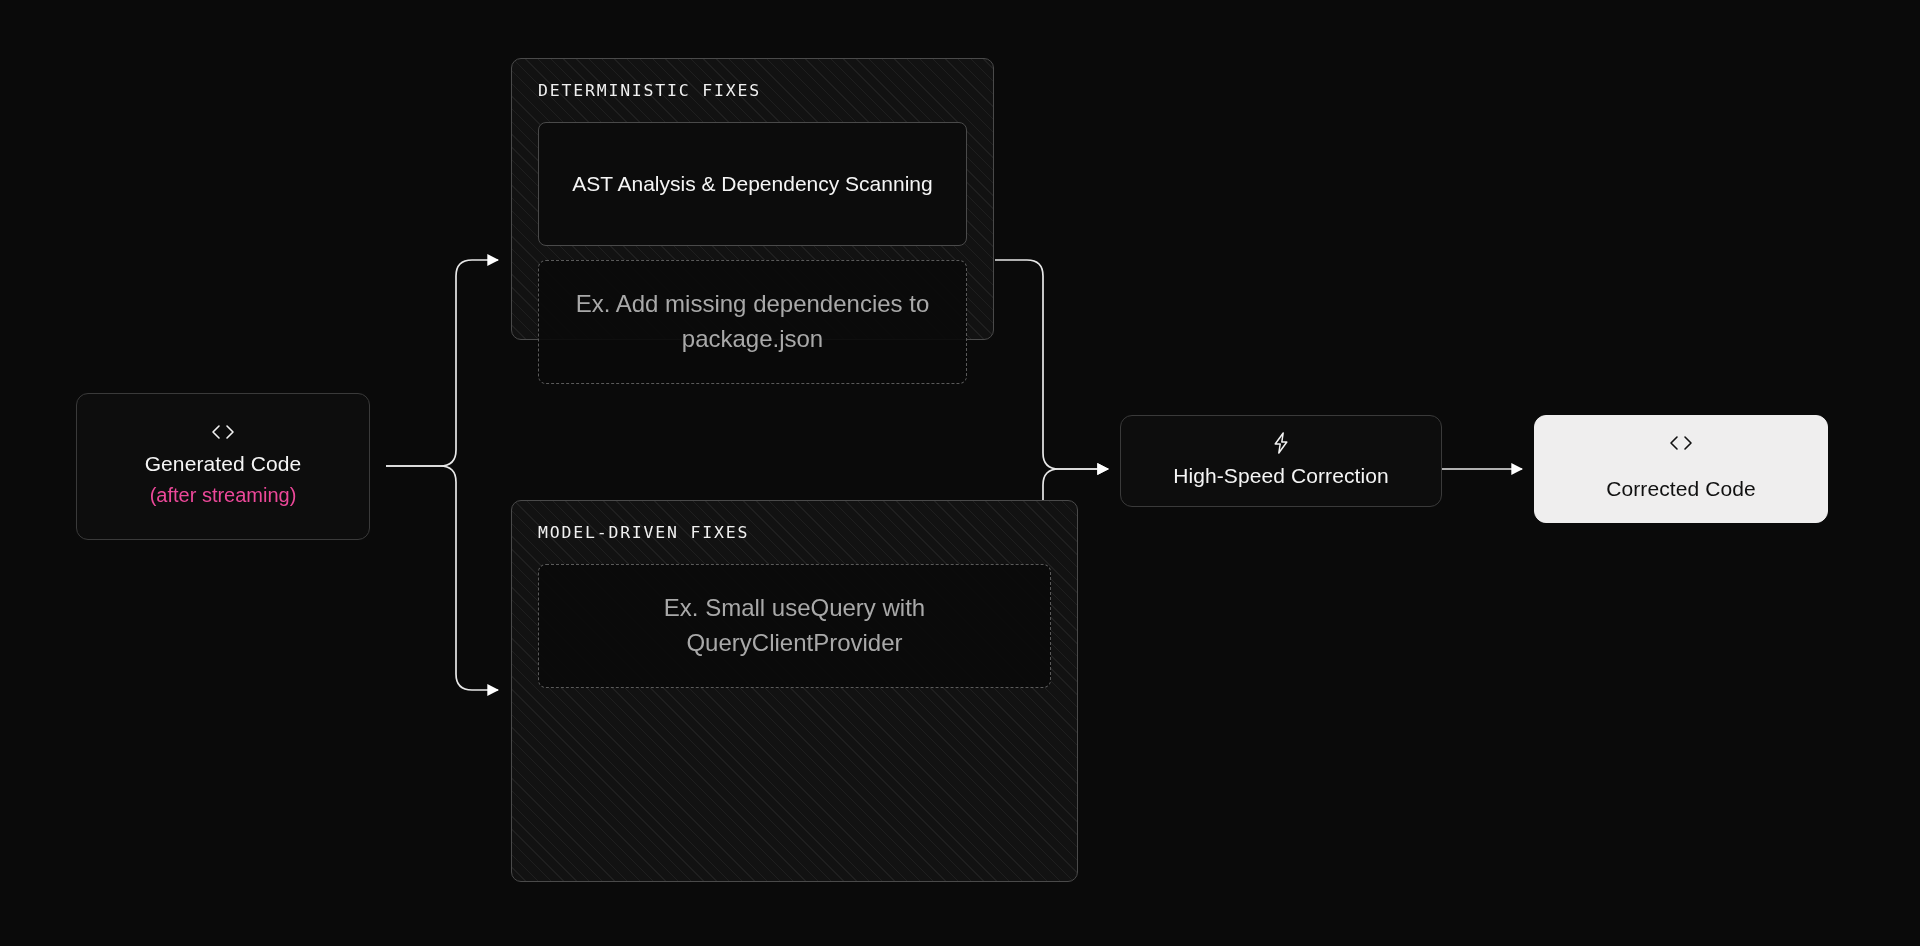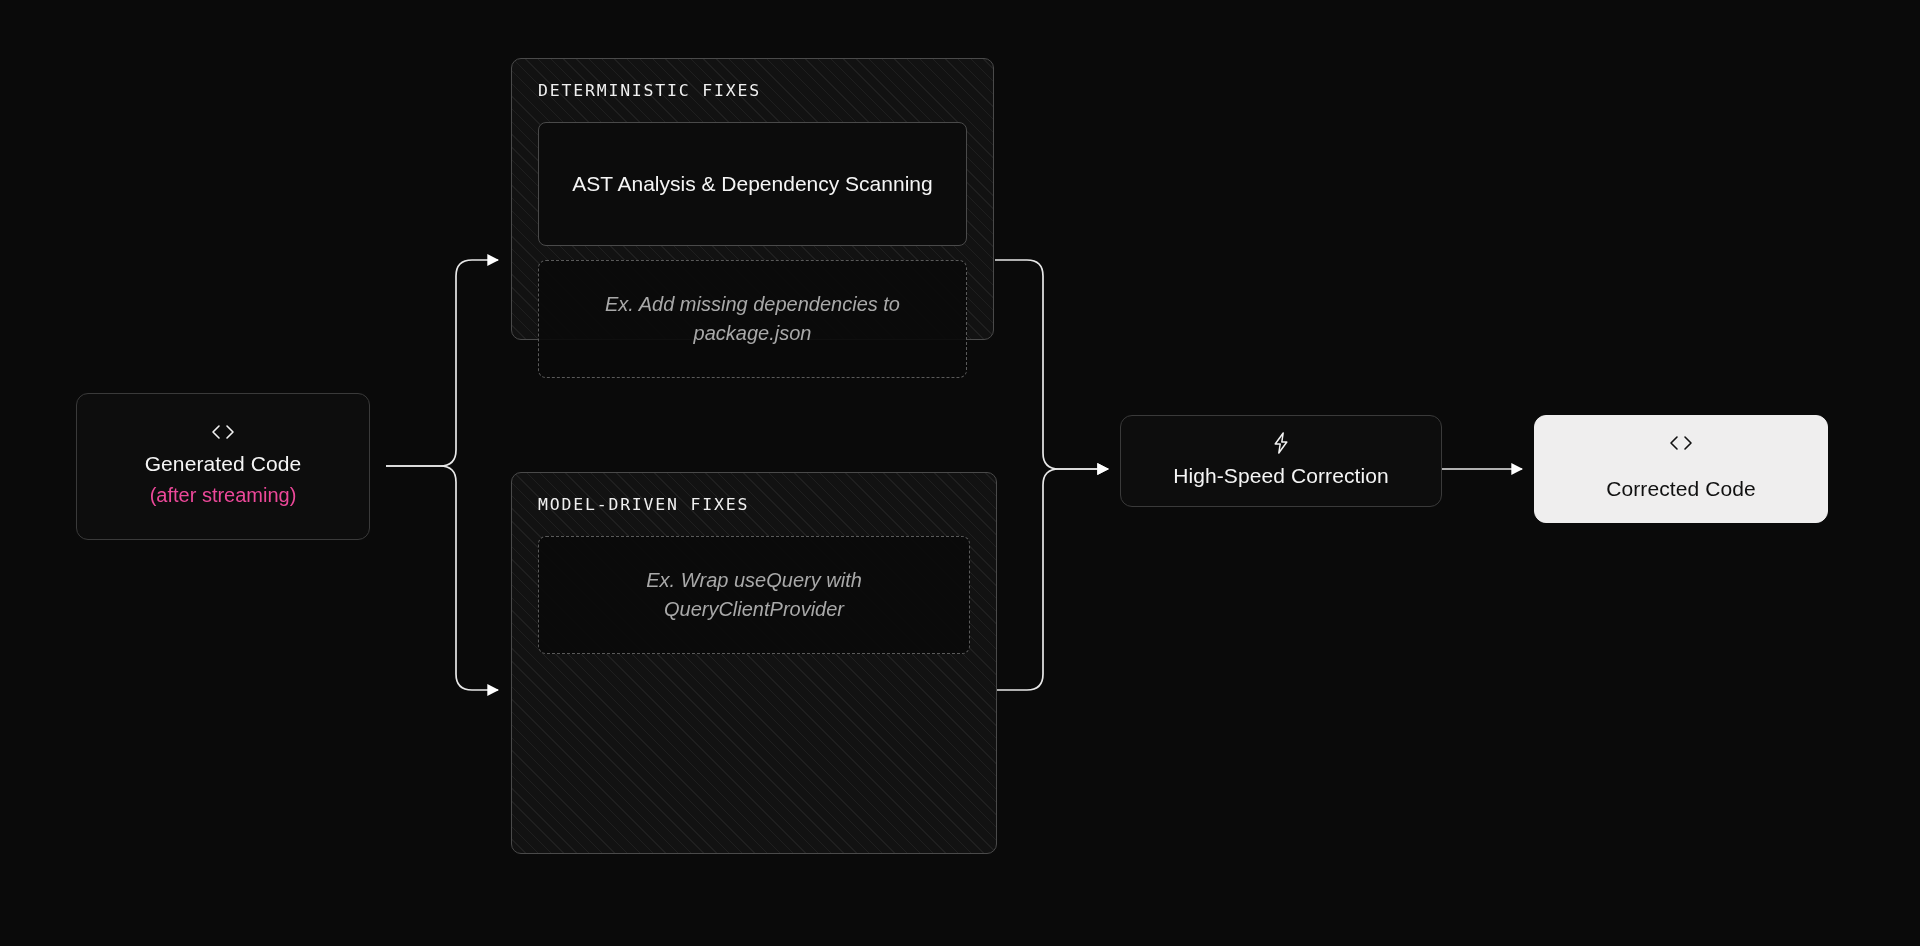--- a/index.html
+++ b/index.html
@@ -117,22 +117,22 @@
 
   #panel-deterministic {
     left: 511px;
     top: 58px;
     width: 483px;
     height: 282px;
   }
 
   #panel-model {
     left: 511px;
-    top: 472px;
-    width: 486px;
+    top: 500px;
+    width: 567px;
     height: 382px;
   }
 
   .panel-label {
     color: #f0f0f0;
     font-family: "DejaVu Sans Mono", "Liberation Mono", monospace;
     font-size: 16.5px;
     font-weight: 400;
     letter-spacing: 1.8px;
     margin-bottom: 22px;
@@ -153,29 +153,28 @@
     align-items: center;
     justify-content: center;
     margin-bottom: 14px;
   }
 
   .panel-example {
     border-radius: 8px;
     border: 1px dashed #5a5a5a;
     background: rgba(10,10,10,0.92);
     color: #a9a9a9;
-    font-size: 20px;
+    font-size: 24px;
     line-height: 1.45;
     text-align: center;
     padding: 26px 36px;
     min-height: 118px;
     display: flex;
     align-items: center;
     justify-content: center;
-    font-style: italic;
   }
 </style>
 </head>
 <body>
 
 <div id="canvas">
 
   <svg id="connectors" viewBox="0 0 1920 946" width="1920" height="946">
     <defs>
       <marker id="arrowhead" viewBox="0 0 10 10" refX="9" refY="5" markerWidth="7" markerHeight="7" orient="auto-start-reverse">
@@ -206,21 +205,21 @@
   </div>
 
   <div class="panel" id="panel-deterministic">
     <div class="panel-label">DETERMINISTIC FIXES</div>
     <div class="panel-card">AST Analysis &amp; Dependency Scanning</div>
     <div class="panel-example">Ex. Add missing dependencies to package.json</div>
   </div>
 
   <div class="panel" id="panel-model">
     <div class="panel-label">MODEL-DRIVEN FIXES</div>
-    <div class="panel-example">Ex. Wrap useQuery with QueryClientProvider</div>
+    <div class="panel-example">Ex. Small useQuery with QueryClientProvider</div>
   </div>
 
   <div class="node" id="node-highspeed">
     <span class="node-icon">
       <svg width="18" height="22" viewBox="0 0 18 22" fill="none">
         <path d="M11.2 1 L3.2 12 L8.2 12 L6.8 21 L14.8 10 L9.8 10 Z" stroke="currentColor" stroke-width="1.5" stroke-linejoin="round" fill="none"></path>
       </svg>
     </span>
     <div class="node-title">High-Speed Correction</div>
   </div>

